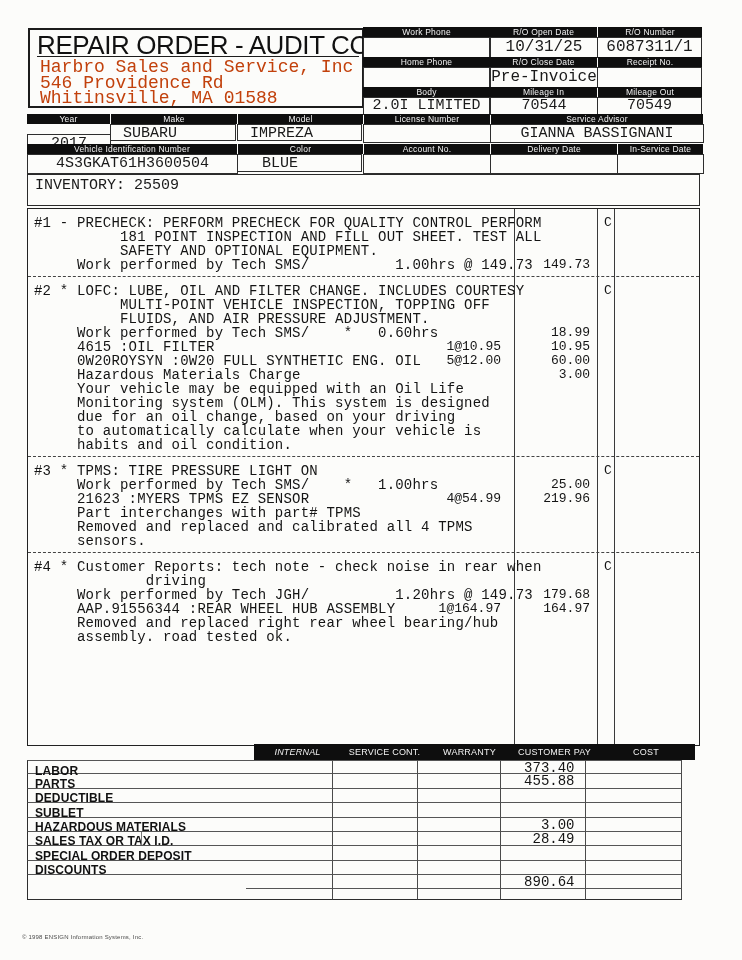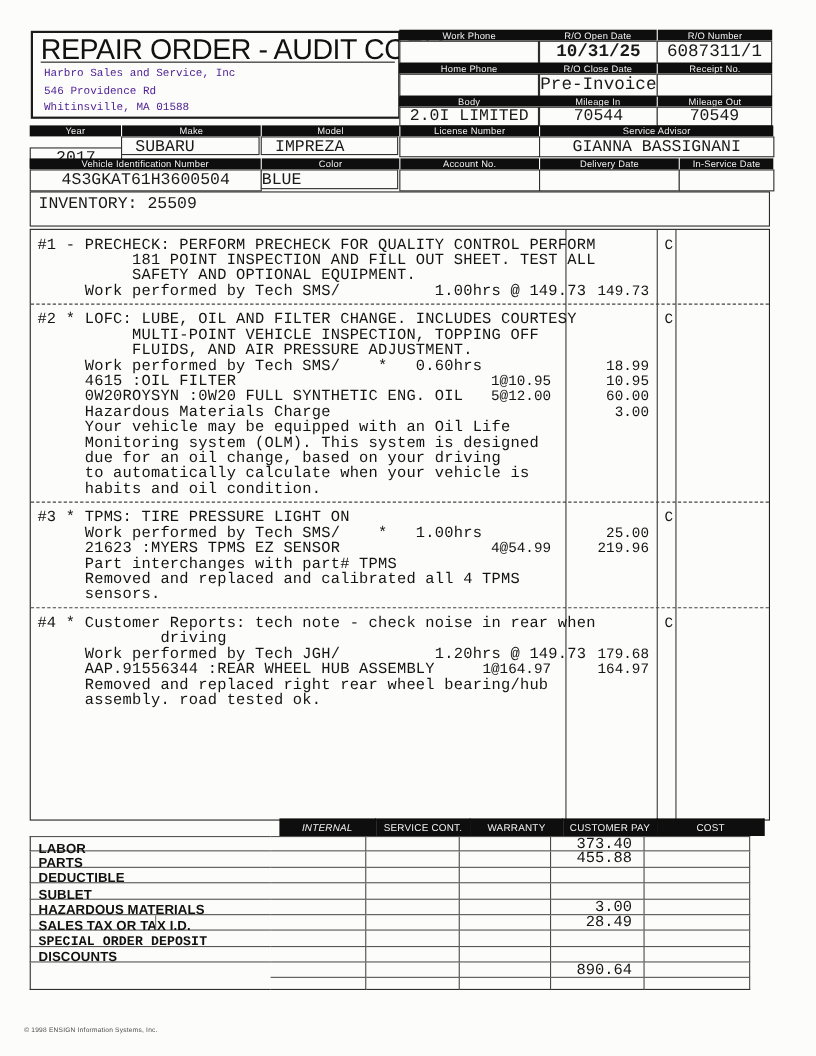--- a/index.html
+++ b/index.html
@@ -8,21 +8,21 @@
   .mono{font-family:"Liberation Mono","DejaVu Sans Mono",monospace;}
   .abs{position:absolute;}
   .blk{background:#0e0e0e;color:#f2f2f2;font-size:8.5px;text-align:center;
        letter-spacing:.2px;line-height:10px;overflow:hidden;}
   .valcell{border:1px solid #2e2e2e;background:#fcfcfa;}
   .vtext{font-family:"Liberation Mono","DejaVu Sans Mono",monospace;font-size:15px;color:#1a1a1a;
          white-space:nowrap;overflow:visible;}
   
   .titlebox{border:2px solid #1c1c1c;}
   .title{font-size:26px;letter-spacing:-.4px;line-height:24px;white-space:nowrap;color:#111;}
-  .addr{font-size:10px;line-height:15.5px;white-space:pre;color:#4c1d95;}
+  .addr{font-size:18px;line-height:15.5px;white-space:pre;color:#c2410c;}
   
   .detailbox{border:1.5px solid #222;}
   .vline{position:absolute;top:0;bottom:0;width:0;border-left:1px solid #3a3a3a;}
   .job{position:relative;}
   .dline{position:relative;height:14px;}
   .dl-text{position:absolute;left:6px;white-space:pre;font-size:14px;letter-spacing:.2px;
            font-family:"Liberation Mono","DejaVu Sans Mono",monospace;color:#141414;}
   .dl-qty{position:absolute;right:198px;font-size:13px;
           font-family:"Liberation Mono","DejaVu Sans Mono",monospace;color:#141414;}
   .dl-amt{position:absolute;right:109px;font-size:13px;
@@ -57,21 +57,21 @@
 
   <div class="abs blk" style="left:363px;top:27px;width:127px;height:10px;">Work Phone</div>
   <div class="abs valcell" style="left:363px;top:37px;width:125px;height:19px;"><span class="vtext"></span></div>
   <div class="abs blk" style="left:363px;top:57px;width:127px;height:10px;">Home Phone</div>
   <div class="abs valcell" style="left:363px;top:67px;width:125px;height:19px;"><span class="vtext"></span></div>
   <div class="abs blk" style="left:363px;top:87px;width:127px;height:10px;">Body</div>
   <div class="abs valcell vtext" style="left:363px;top:97px;width:125px;height:16px;line-height:16px;text-align:center;">2.0I LIMITED</div>
 
   <div class="abs blk" style="left:490px;top:27px;width:107px;height:10px;">R/O Open Date</div>
   <div class="abs blk" style="left:598px;top:27px;width:104px;height:10px;">R/O Number</div>
-  <div class="abs valcell vtext" style="left:490px;top:37px;width:106px;height:19px;line-height:18px;text-align:center;font-size:16px;font-weight:bold;">10/31/25</div>
+  <div class="abs valcell vtext" style="left:490px;top:37px;width:106px;height:19px;line-height:18px;text-align:center;font-size:16px;">10/31/25</div>
   <div class="abs valcell vtext" style="left:597px;top:37px;width:103px;height:19px;line-height:18px;text-align:center;font-size:16px;">6087311/1</div>
 
   <div class="abs blk" style="left:490px;top:57px;width:107px;height:10px;">R/O Close Date</div>
   <div class="abs blk" style="left:598px;top:57px;width:104px;height:10px;">Receipt No.</div>
   <div class="abs valcell vtext" style="left:490px;top:67px;width:106px;height:19px;line-height:18px;text-align:center;font-size:16px;">Pre-Invoice</div>
   <div class="abs valcell vtext" style="left:597px;top:67px;width:103px;height:19px;line-height:18px;text-align:center;"></div>
 
   <div class="abs blk" style="left:490px;top:87px;width:107px;height:10px;">Mileage In</div>
   <div class="abs blk" style="left:598px;top:87px;width:104px;height:10px;">Mileage Out</div>
   <div class="abs valcell vtext" style="left:490px;top:97px;width:106px;height:16px;line-height:16px;text-align:center;">70544</div>
@@ -89,21 +89,21 @@
   <div class="abs valcell vtext" style="left:363px;top:124px;width:126px;height:17px;line-height:17px;"></div>
   <div class="abs valcell vtext" style="left:490px;top:124px;width:212px;height:17px;line-height:17px;text-align:center;">GIANNA BASSIGNANI</div>
 
   <div class="abs blk" style="left:27px;top:144px;width:210px;height:10px;">Vehicle Identification Number</div>
   <div class="abs blk" style="left:238px;top:144px;width:125px;height:10px;">Color</div>
   <div class="abs blk" style="left:364px;top:144px;width:126px;height:10px;">Account No.</div>
   <div class="abs blk" style="left:491px;top:144px;width:126px;height:14px;">Delivery Date</div>
   <div class="abs blk" style="left:618px;top:144px;width:85px;height:10px;">In-Service Date</div>
 
   <div class="abs valcell vtext" style="left:27px;top:154px;width:209px;height:18px;line-height:18px;text-align:center;">4S3GKAT61H3600504</div>
-  <div class="abs valcell vtext" style="left:237px;top:154px;width:125px;height:18px;line-height:18px;padding-left:0;box-sizing:border-box;">BLUE</div>
+  <div class="abs valcell vtext" style="left:237px;top:154px;width:125px;height:18px;line-height:18px;padding-left:24px;box-sizing:border-box;">BLUE</div>
   <div class="abs valcell vtext" style="left:363px;top:154px;width:126px;height:18px;line-height:18px;"></div>
   <div class="abs valcell vtext" style="left:490px;top:154px;width:126px;height:18px;line-height:18px;"></div>
   <div class="abs valcell vtext" style="left:617px;top:154px;width:85px;height:18px;line-height:18px;"></div>
 
   <div class="abs" style="left:27px;top:174px;width:671px;height:30px;border:1.5px solid #2a2a2a;">
     <span class="vtext" style="position:absolute;left:7px;top:2px;">INVENTORY: 25509</span>
   </div>
 
   <div class="abs detailbox" style="left:27px;top:208px;width:671px;height:536px;">
     <div class="vline" style="left:486px;"></div>
@@ -276,21 +276,21 @@
       </div>
       <div class="srow" style="height: 14.4px;">
         <div class="slabel" style="width: 218.5px; position: relative;">SALES TAX OR TAX I.D.<span style="position: absolute; left: 113px; top: 0px; bottom: 0px; border-right: 1px solid rgb(119, 119, 119);"></span></div>
         <div class="scell" style="width: 87px;"></div>
         <div class="scell" style="width: 85px;"></div>
         <div class="scell" style="width: 83px;"></div>
         <div class="scell" style="width: 85px;">28.49</div>
         <div class="scell" style="width: 96px;"></div>
       </div>
       <div class="srow" style="height: 14.4px;">
-        <div class="slabel" style="width: 218.5px; font-family: Liberation Mono, monospace;">SPECIAL ORDER DEPOSIT</div>
+        <div class="slabel" style="width: 218.5px;">SPECIAL ORDER DEPOSIT</div>
         <div class="scell" style="width: 87px;"></div>
         <div class="scell" style="width: 85px;"></div>
         <div class="scell" style="width: 83px;"></div>
         <div class="scell" style="width: 85px;"></div>
         <div class="scell" style="width: 96px;"></div>
       </div>
       <div class="srow" style="height: 14.4px;">
         <div class="slabel" style="width: 218.5px;">DISCOUNTS</div>
         <div class="scell" style="width: 87px;"></div>
         <div class="scell" style="width: 85px;"></div>

